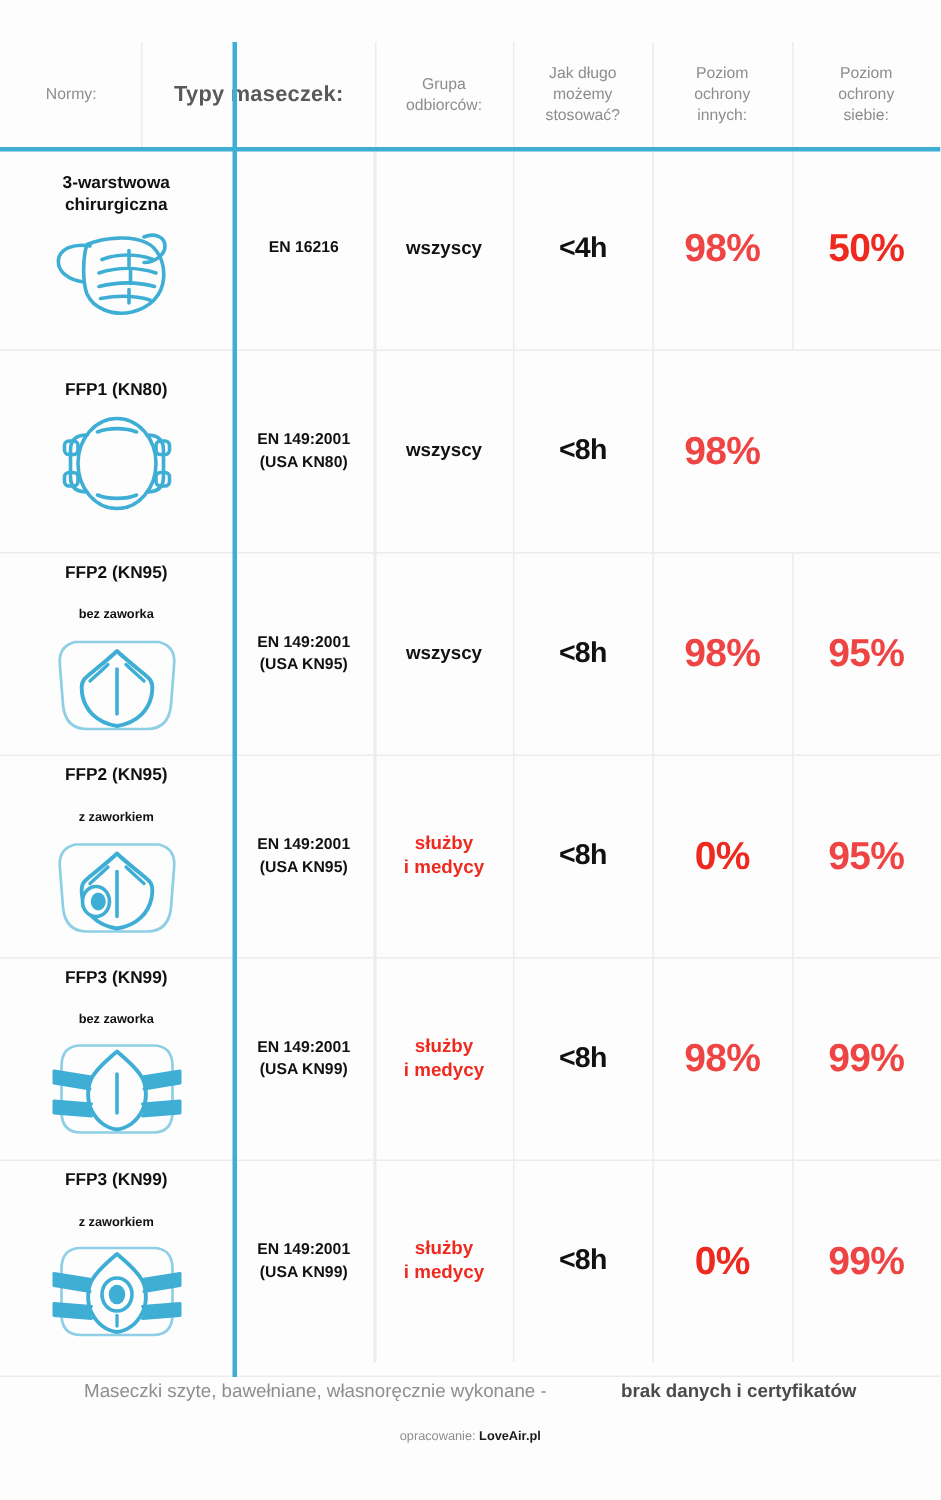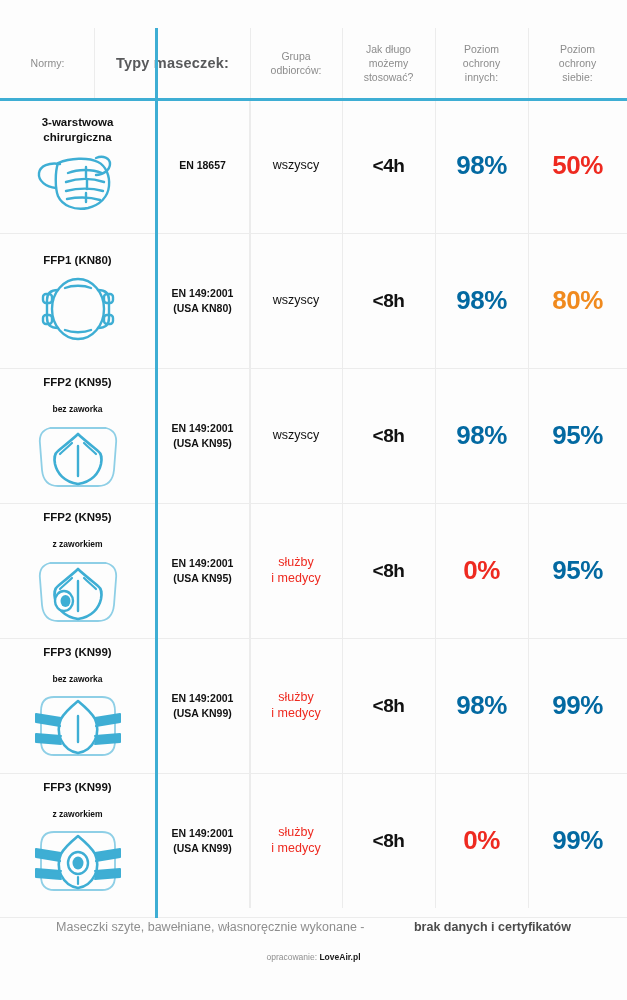--- a/index.html
+++ b/index.html
@@ -130,38 +130,38 @@
   }
   .norm {
     font-size: 10.5px;
     font-weight: bold;
     color: #111;
     line-height: 1.35;
     white-space: pre-line;
   }
   .group {
     font-size: 12.5px;
-    font-weight: normal;
+    font-weight: bold;
     color: #111;
     line-height: 1.25;
     white-space: pre-line;
   }
   .group.alert { color: #ee2a20; }
   .time {
     font-size: 19px;
     font-weight: bold;
     color: #111;
     letter-spacing: -.5px;
   }
   .pct {
     font-size: 26px;
     font-weight: bold;
     letter-spacing: -.5px;
   }
-  .pct.green  { color: #0369a1; }
+  .pct.green  { color: #ef4444; }
   .pct.red    { color: #ee2a20; }
   .pct.orange { color: #f08a1e; }
 
   
   .mask-art { margin-top: 6px; }
   .mask-art svg { display: block; }
 
   
   .footer {
     position: absolute;
@@ -229,21 +229,21 @@
                   <path d="M36 41 C48 38 62 38 73 41"></path>
                   <path d="M37 49 C48 47 60 47 70 50"></path>
                   <path d="M56 17 L56 27"></path>
                   <path d="M57 29 L57 39"></path>
                   <path d="M56 43 L56 52"></path>
                 </g>
               </svg>
             </span>
           </div>
           <div class="cell col-norm">
-            <span class="norm">EN 18657</span>
+            <span class="norm">EN 16216</span>
           </div>
           <div class="cell col-group">
             <span class="group">wszyscy</span>
           </div>
           <div class="cell col-time">
             <span class="time">&lt;4h</span>
           </div>
           <div class="cell col-others">
             <span class="pct green">98%</span>
           </div>
@@ -275,23 +275,20 @@
           </div>
           <div class="cell col-group">
             <span class="group">wszyscy</span>
           </div>
           <div class="cell col-time">
             <span class="time">&lt;8h</span>
           </div>
           <div class="cell col-others">
             <span class="pct green">98%</span>
           </div>
-          <div class="cell col-self">
-            <span class="pct orange">80%</span>
-          </div>
         </div>
         <div class="row data">
           <div class="cell col-type">
             <span class="type-title">FFP2 (KN95)</span>
             <span class="type-sub">bez zaworka</span>
             <span class="mask-art">
               <svg width="96" height="72" viewBox="0 0 96 72">
                 <g fill="none" stroke-linecap="round" stroke-linejoin="round">
                   <path d="M20 8 C12 10 9 16 10 24 L12 50 C13 60 18 66 28 66 L68 66 C78 66 83 60 84 50 L86 24 C87 16 84 10 76 8 Z" stroke="#8ecfe6" stroke-width="1.8"></path>
                   <path d="M48 14 C44 18 34 26 28 31 C24 34 24 38 25 44 C27 53 34 62 48 64 C62 62 69 53 71 44 C72 38 72 34 68 31 C62 26 52 18 48 14 Z" stroke="#3eaed4" stroke-width="2.6"></path>

